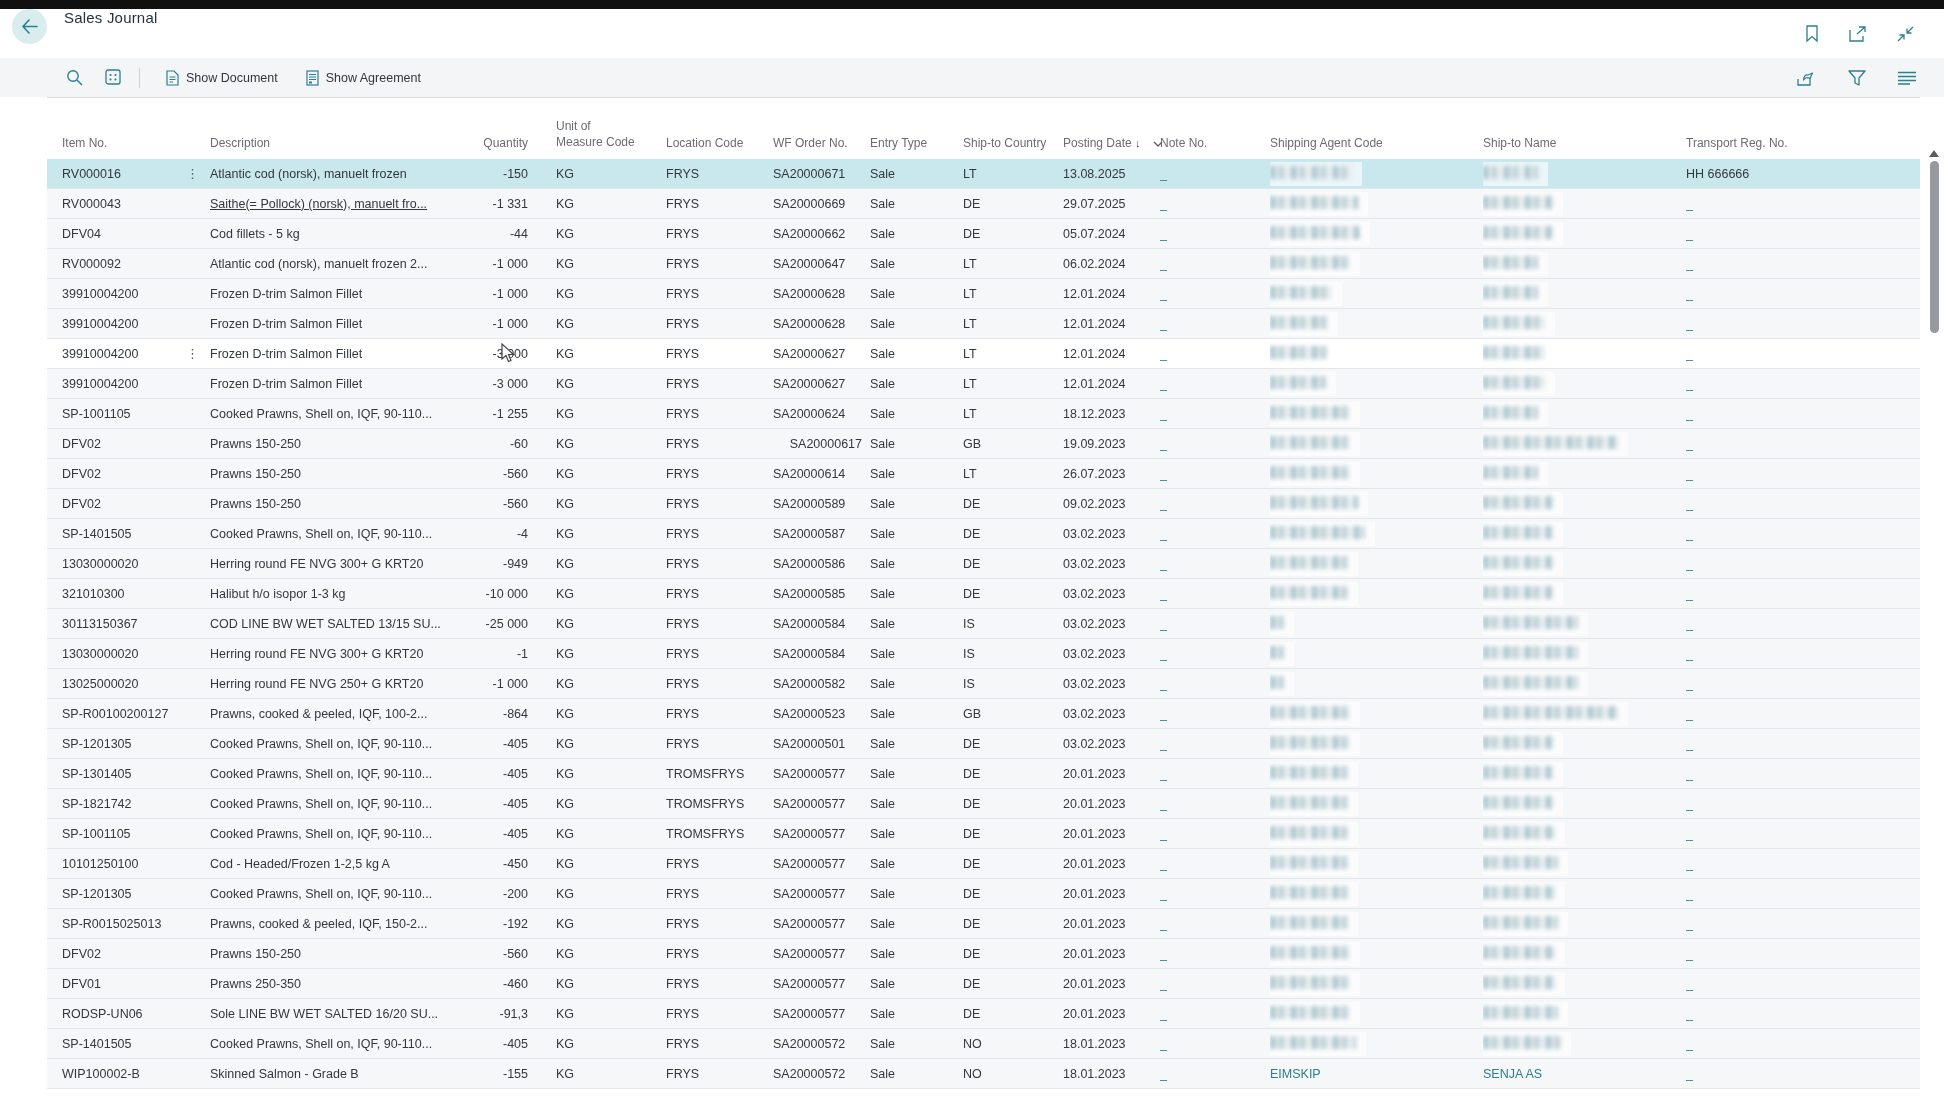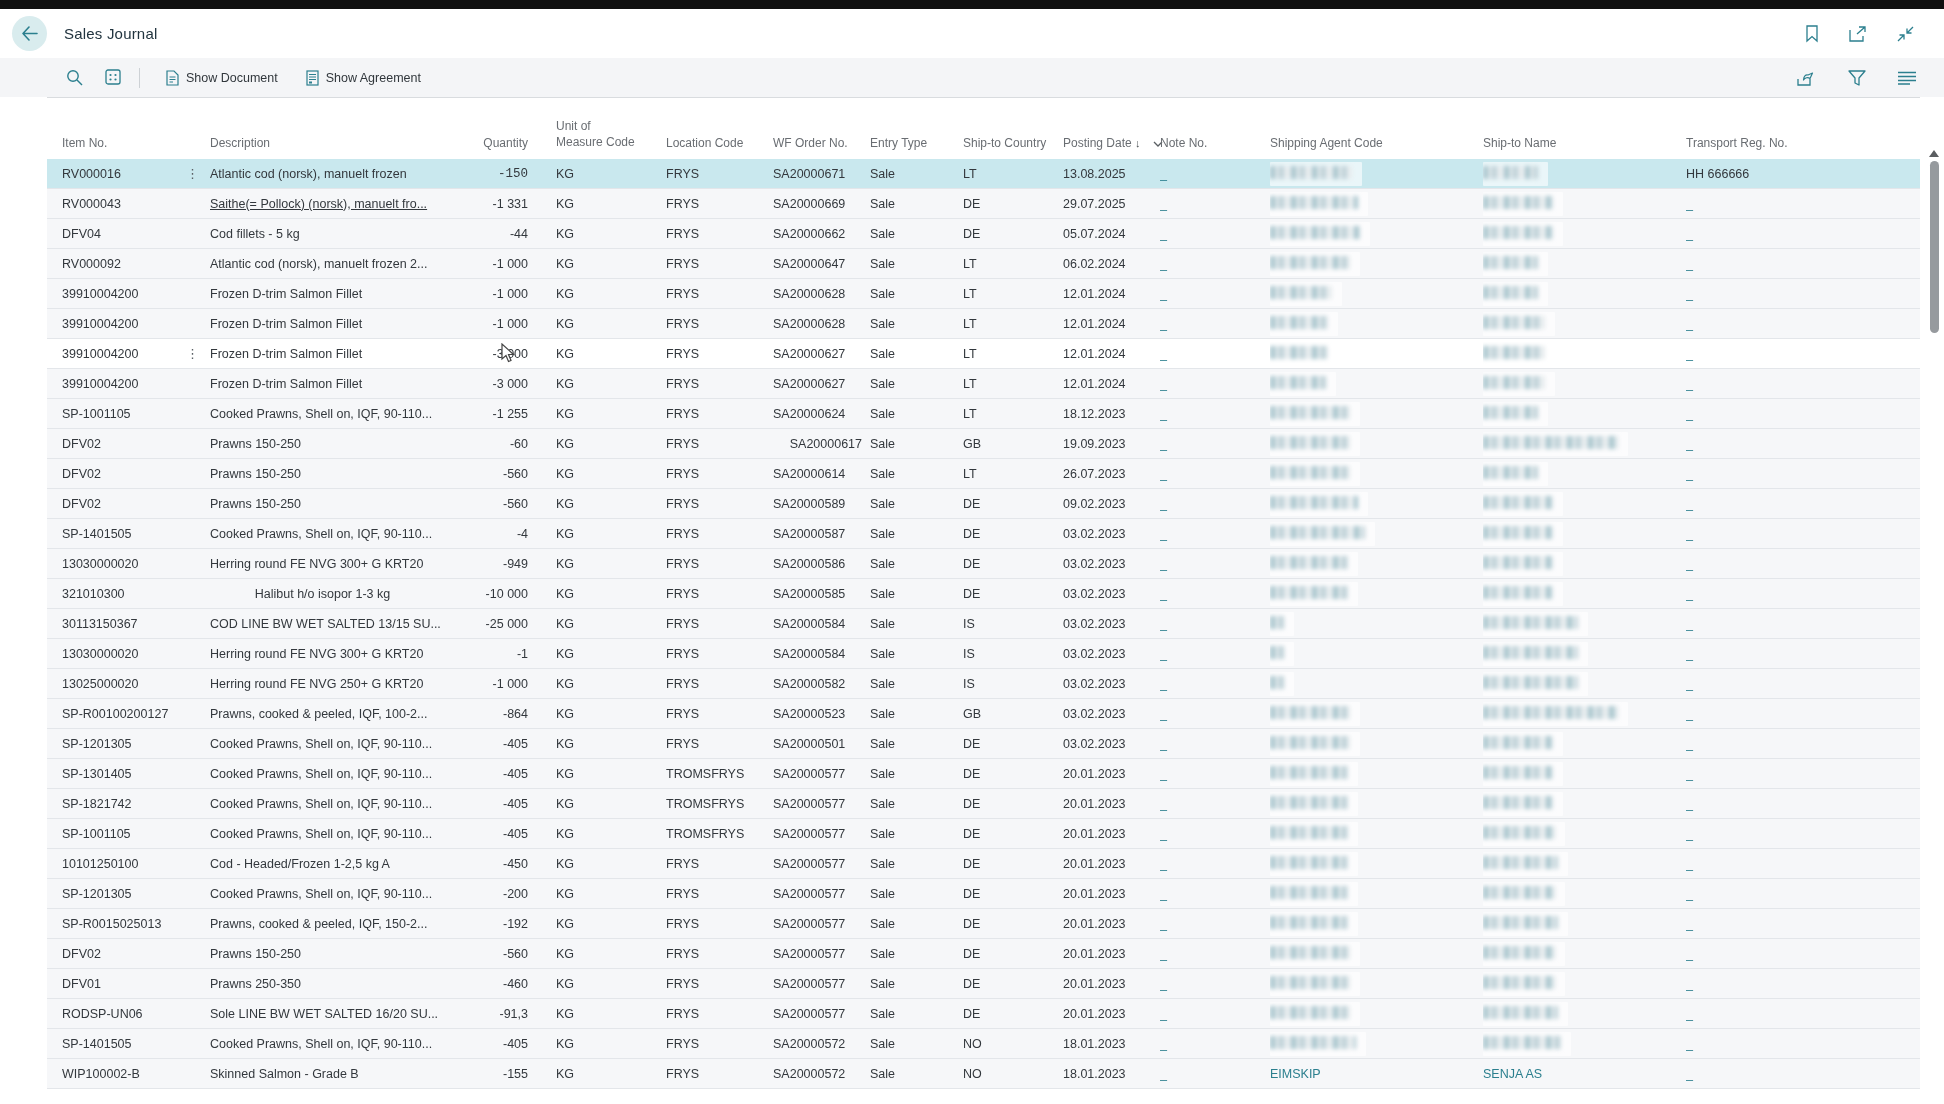--- a/index.html
+++ b/index.html
@@ -3,21 +3,21 @@
 <meta charset="utf-8">
 <style>
   * { margin:0; padding:0; box-sizing:border-box; }
   html,body { width:1944px; height:1104px; overflow:hidden; background:#fff;
     font-family:"Liberation Sans","DejaVu Sans",sans-serif; }
 
   .topbar { position:absolute; left:0; top:0; width:1944px; height:9px; background:#101010; }
 
   
   .pagehead { position:absolute; left:0; top:9px; width:1944px; height:49px; background:#fff;
-    display:flex; align-items:center; }
+    display:flex; }
   .back-btn { width:35px; height:35px; border-radius:50%; background:#d9ecee; margin-left:12px;
     display:flex; align-items:center; justify-content:center; cursor:pointer; }
   .page-title { margin-left:17px; font-size:15px; color:#21343f; letter-spacing:.2px; }
   .head-icons { margin-left:auto; margin-right:30px; display:flex; gap:30px; align-items:center; }
 
   
   .toolbar { position:absolute; left:0; top:58px; width:1944px; height:39px; background:#f4f5f7;
     display:flex; align-items:center; }
   .tb-left { display:flex; align-items:center; margin-left:66px; gap:8px; }
   .tb-btn { display:flex; align-items:center; gap:7px; padding:5px 10px; cursor:pointer;
@@ -158,21 +158,21 @@
       <div class="gh" style="width: 110px; margin-top: 24px;">Note No.</div>
       <div class="gh" style="width: 213px;">Shipping Agent Code</div>
       <div class="gh" style="width: 203px;">Ship-to Name</div>
       <div class="gh" style="width: 172px;">Transport Reg. No.</div>
     </div>
   <div id="gbody">
       <div class="row selected">
         <div class="c" style="width: 121px;"><span class="dotted">RV000016</span></div>
         <div class="c dots" style="width: 27px;">⋮</div>
         <div class="c" style="width: 233px;">Atlantic cod (norsk), manuelt frozen</div>
-        <div class="c num" style="width: 93px; font-family: Liberation Mono, monospace;">-150</div>
+        <div class="c num" style="width: 93px;">-150</div>
         <div class="c" style="width: 20px;"></div>
         <div class="c" style="width: 110px;"><span class="dotted">KG</span></div>
         <div class="c" style="width: 107px;"><span class="dotted">FRYS</span></div>
         <div class="c" style="width: 97px;">SA20000671</div>
         <div class="c" style="width: 93px;">Sale</div>
         <div class="c" style="width: 100px;">LT</div>
         <div class="c" style="width: 97px;">13.08.2025</div>
         <div class="c teal" style="width: 110px;">_</div>
         <div class="c teal" style="width: 213px;"><span class="redact-wrap"><span class="redact" style="width: 82px;"></span></span></div>
         <div class="c teal" style="width: 203px;"><span class="redact-wrap"><span class="redact" style="width: 55px;"></span></span></div>
@@ -395,21 +395,21 @@
         <div class="c" style="width: 100px;">DE</div>
         <div class="c" style="width: 97px;">03.02.2023</div>
         <div class="c teal" style="width: 110px;">_</div>
         <div class="c teal" style="width: 213px;"><span class="redact-wrap"><span class="redact" style="width: 78px;"></span></span></div>
         <div class="c teal" style="width: 203px;"><span class="redact-wrap"><span class="redact" style="width: 70px;"></span></span></div>
         <div class="c teal" style="width: 172px;">_</div>
       </div>
       <div class="row">
         <div class="c" style="width: 121px;"><span>321010300</span></div>
         <div class="c dots" style="width: 27px;"></div>
-        <div class="c" style="width: 233px; text-align: center;">Halibut h/o isopor 1-3 kg</div>
+        <div class="c" style="width: 233px;">Halibut h/o isopor 1-3 kg</div>
         <div class="c num" style="width: 93px;">-10 000</div>
         <div class="c" style="width: 20px;"></div>
         <div class="c" style="width: 110px;"><span>KG</span></div>
         <div class="c" style="width: 107px;"><span>FRYS</span></div>
         <div class="c" style="width: 97px;">SA20000585</div>
         <div class="c" style="width: 93px;">Sale</div>
         <div class="c" style="width: 100px;">DE</div>
         <div class="c" style="width: 97px;">03.02.2023</div>
         <div class="c teal" style="width: 110px;">_</div>
         <div class="c teal" style="width: 213px;"><span class="redact-wrap"><span class="redact" style="width: 78px;"></span></span></div>

